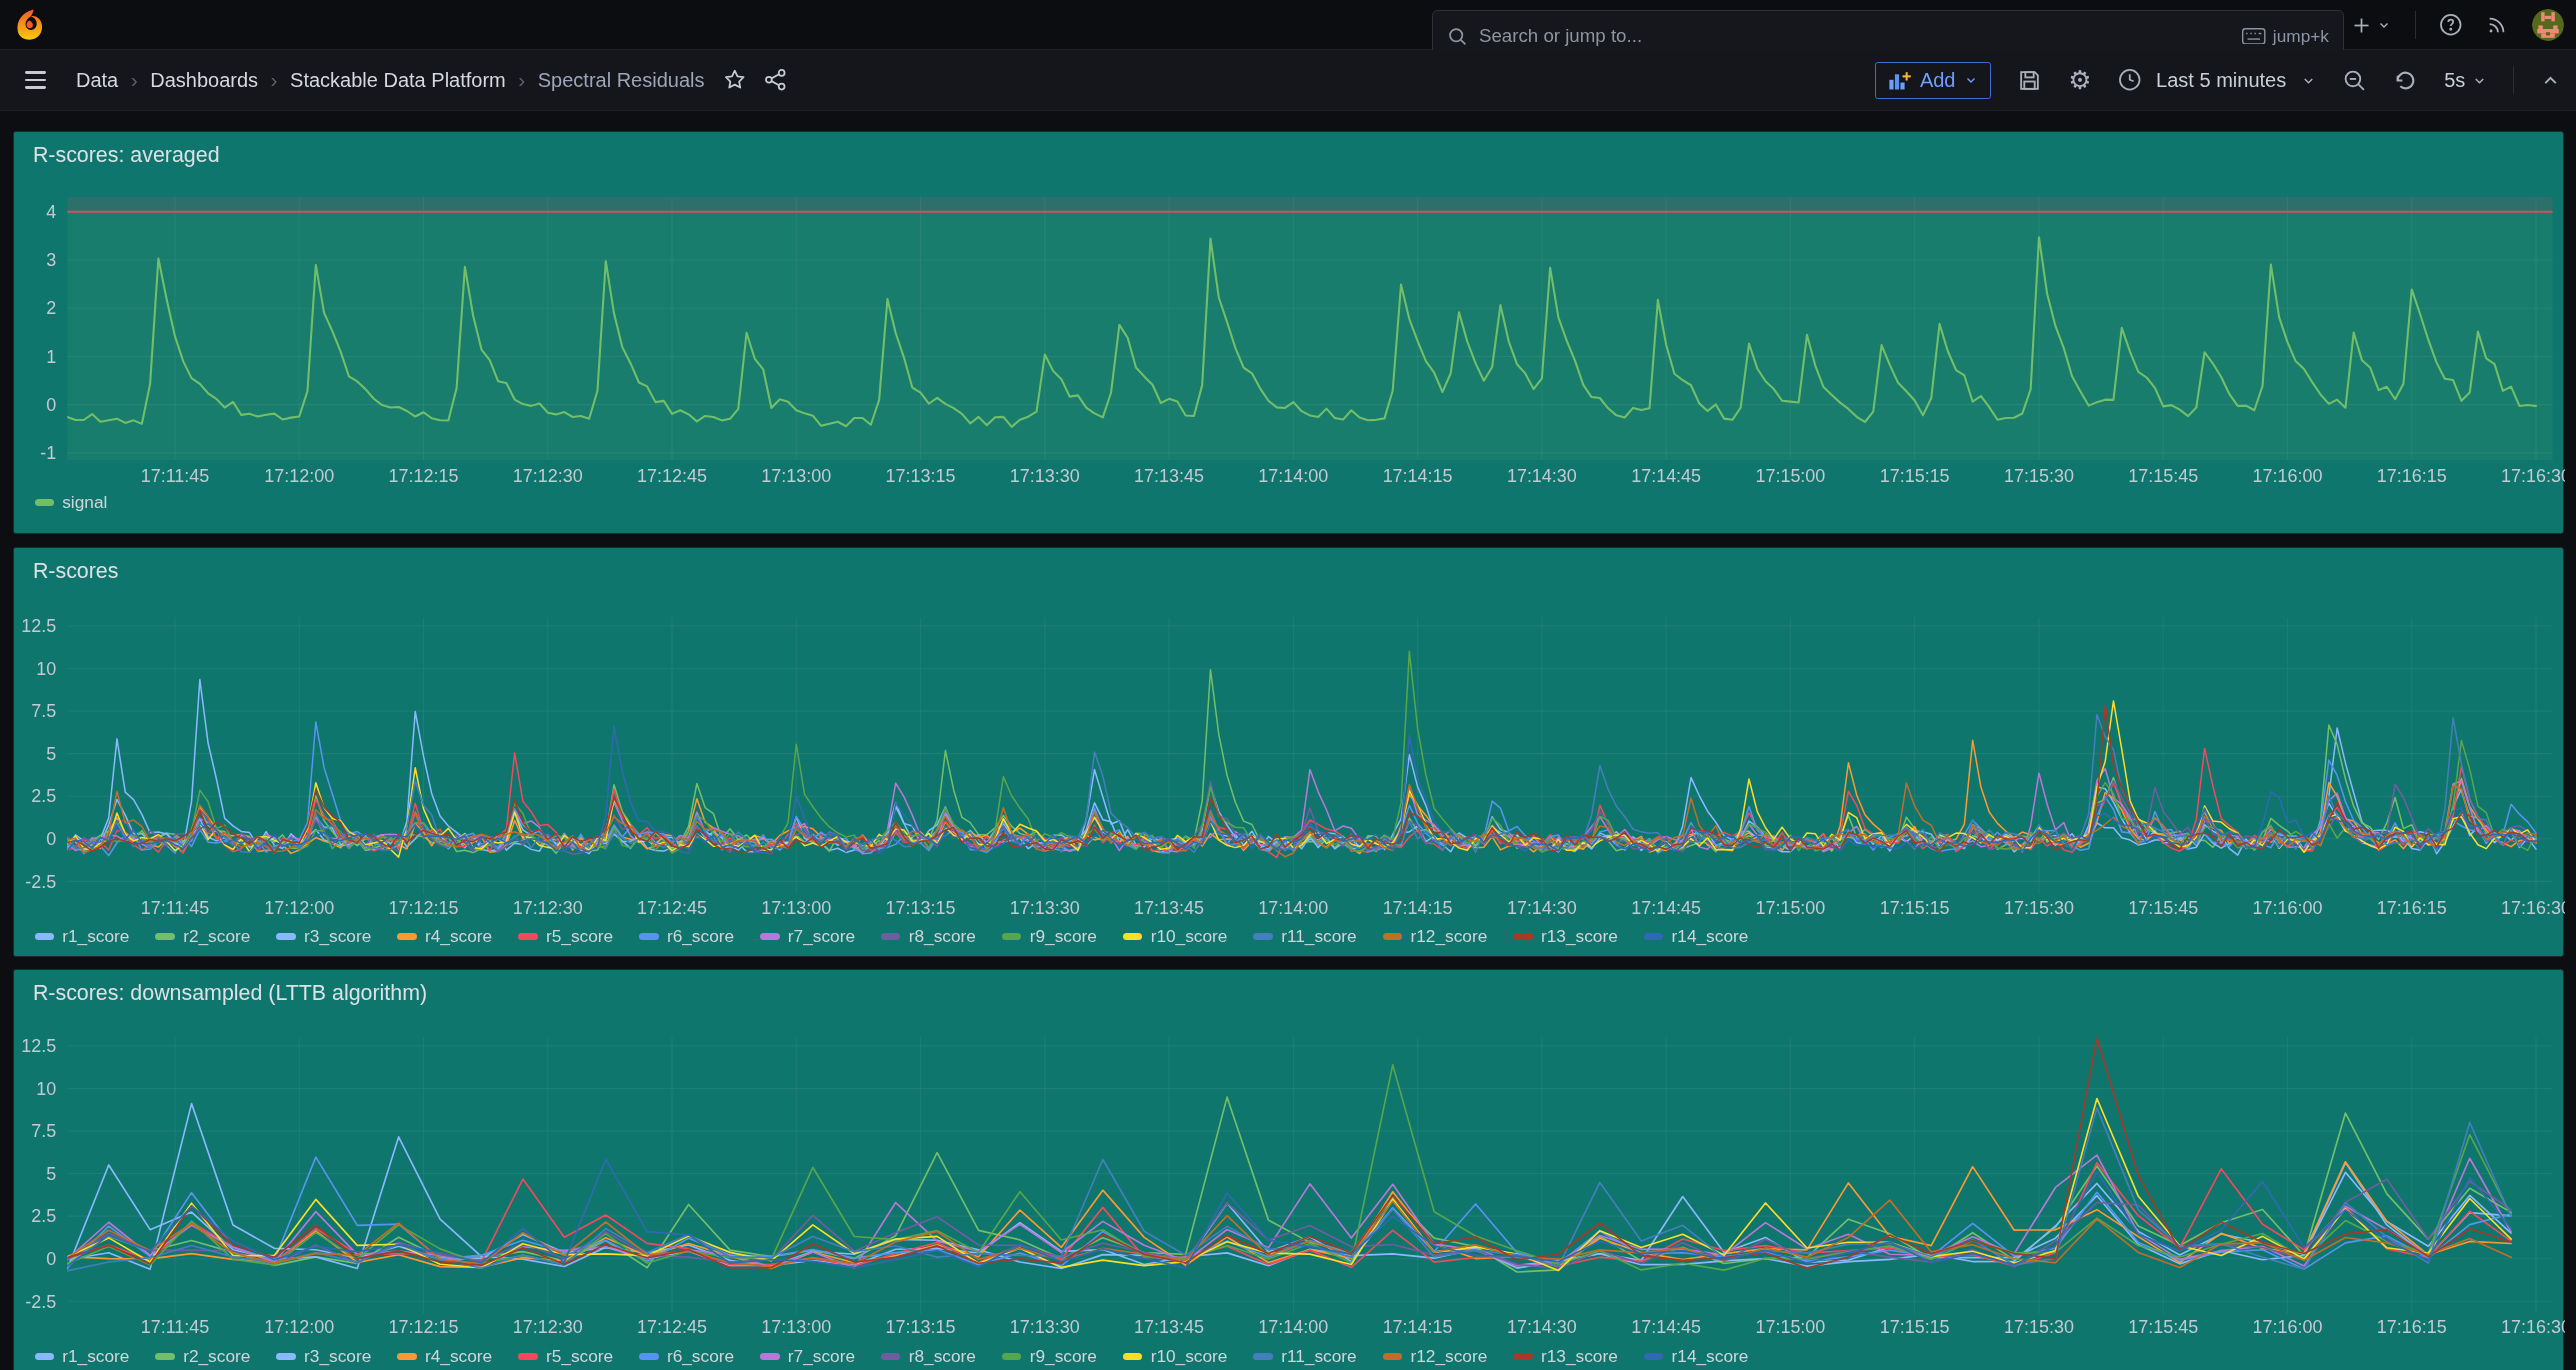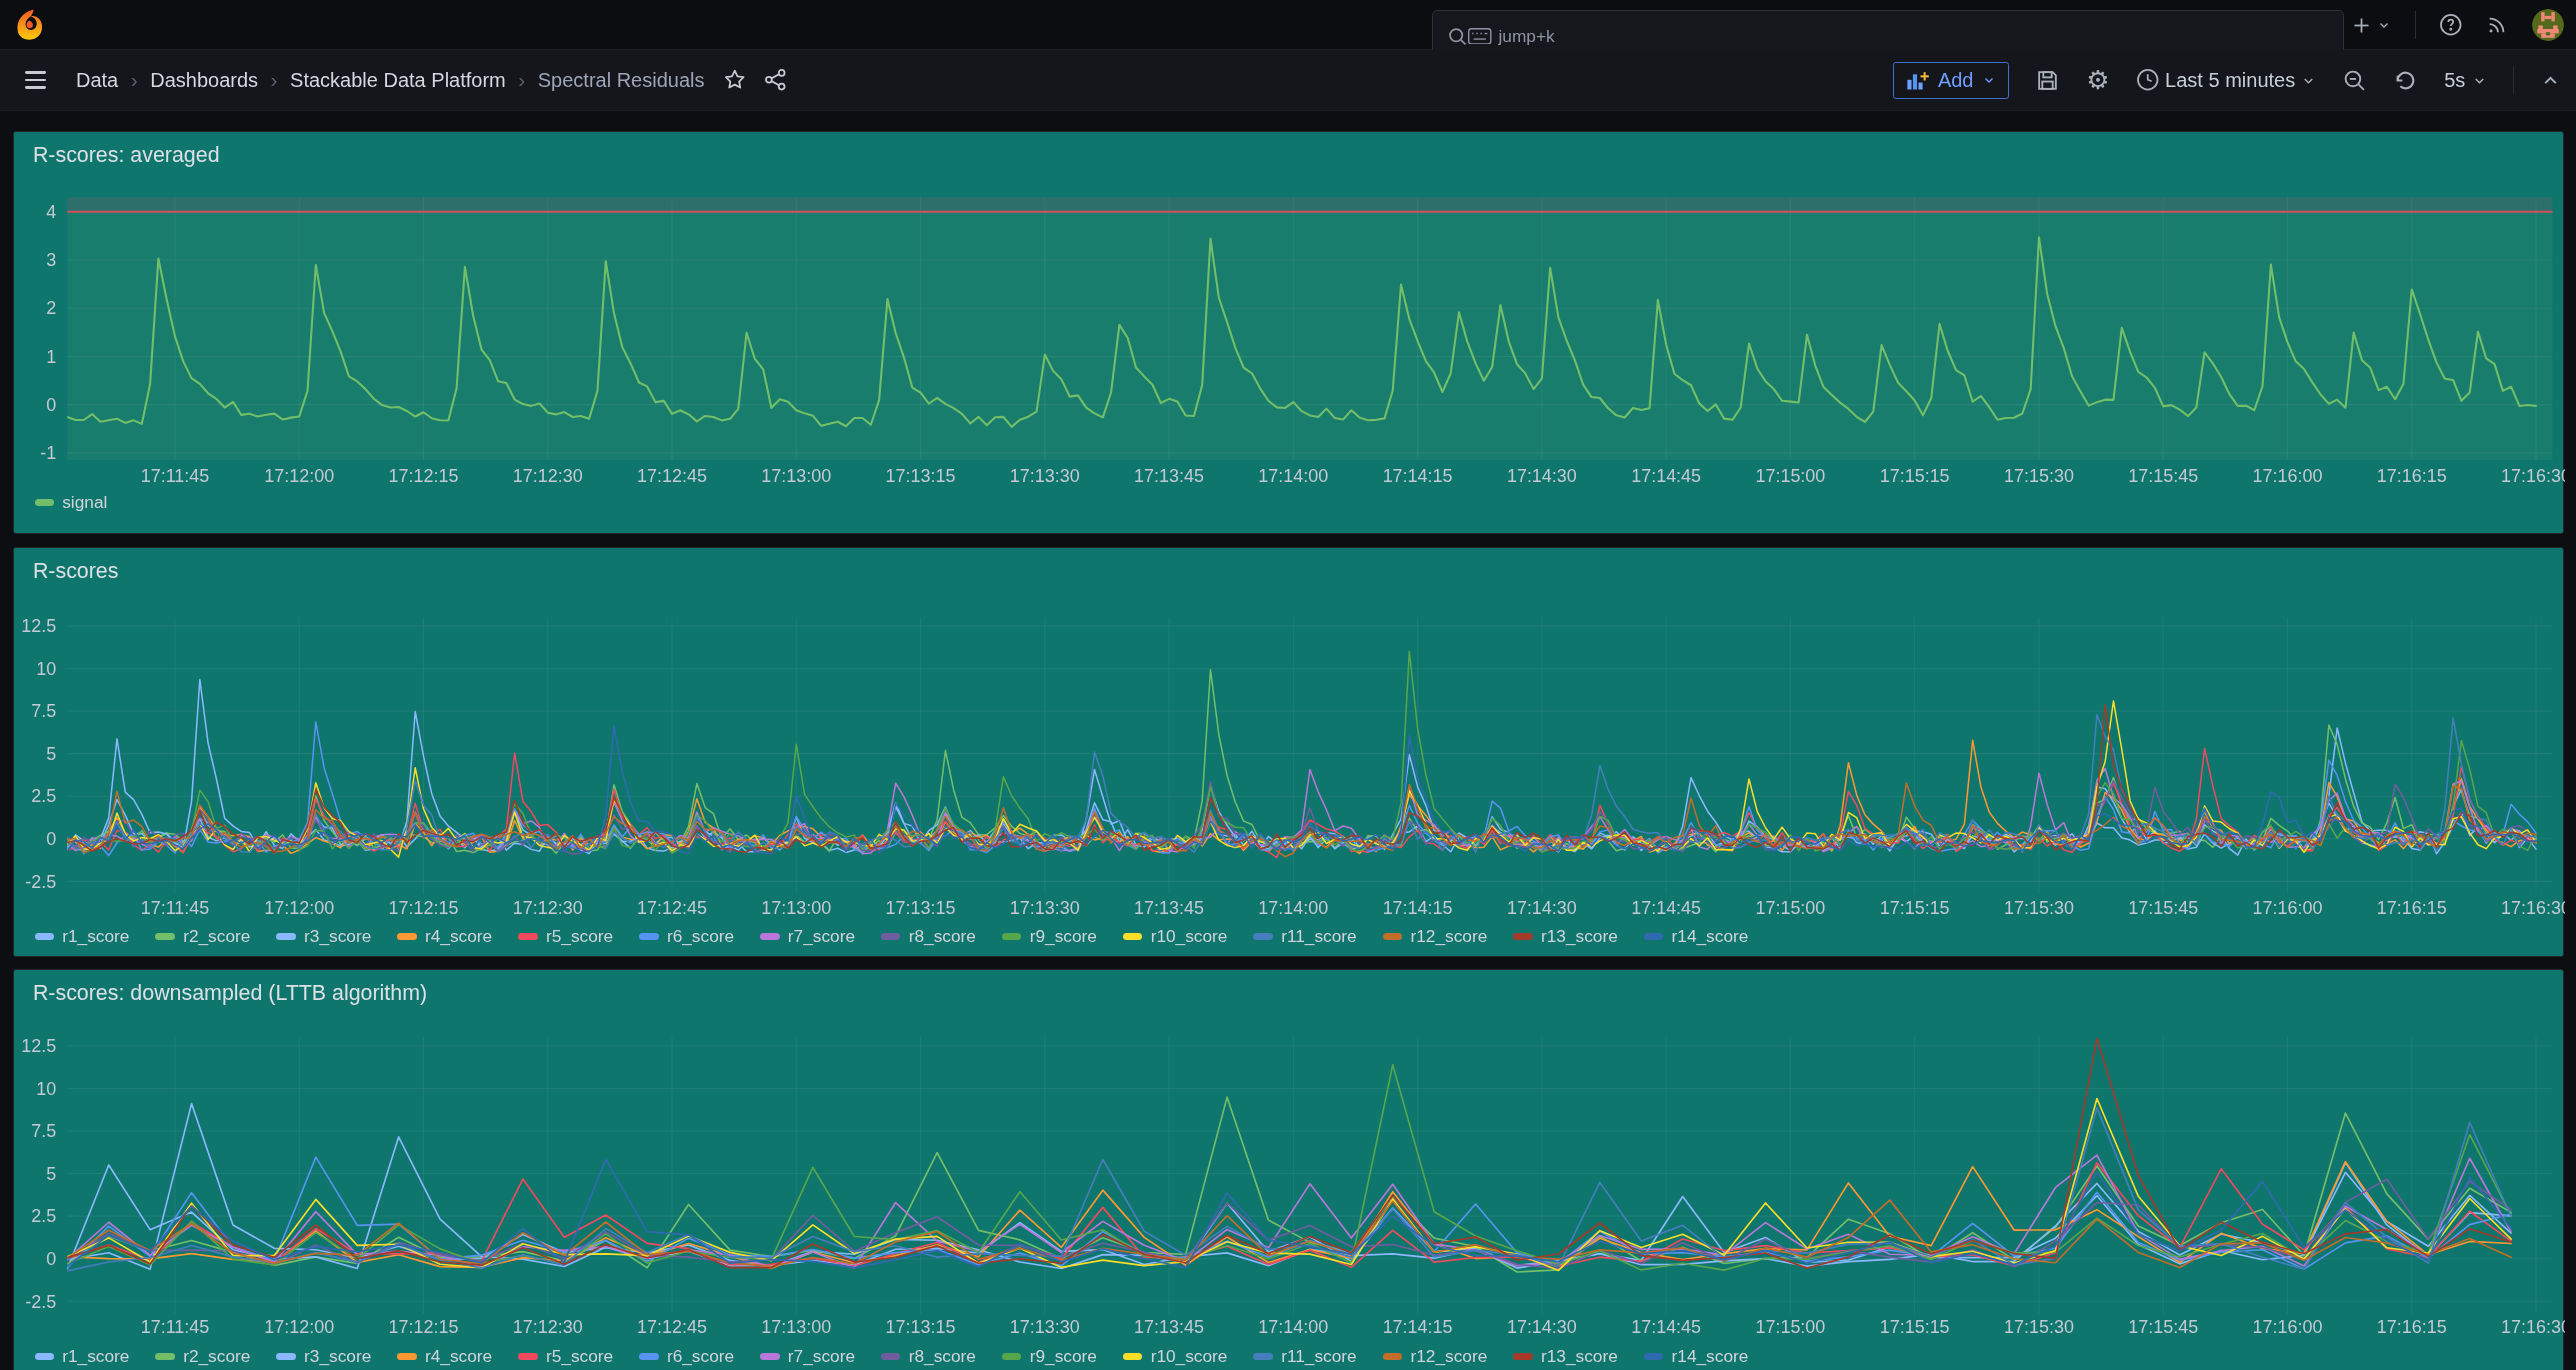--- a/index.html
+++ b/index.html
@@ -26,21 +26,21 @@
   .burger { margin-left:25px; width:21px; display:flex; flex-direction:column; gap:4.8px; }
   .burger span { height:2.8px; background:#C7CBD4; border-radius:1.4px; }
   .crumbs { margin-left:30px; display:flex; align-items:center; gap:12.5px; font-size:20px; }
   .crumb { color:#D5D8DE; white-space:nowrap; }
   .crumb.last { color:#9DA5B8; }
   .crumb-sep { color:#5B6170; font-size:21px; }
   .crumb-icons { display:flex; align-items:center; gap:18px; margin-left:18px; }
   .tbar-right { margin-left:auto; margin-right:15px; display:flex; align-items:center; gap:26px; color:#A9B0BC; }
   .addbtn { display:flex; align-items:center; gap:8.3px; border:0.7px solid #3B6FD1; border-radius:2.8px;
             height:37px; padding:0 12.5px; color:#6E9FFF; font-size:20px; }
-  .timepick { display:flex; align-items:center; gap:6px; font-size:20px; color:#C7D0D9; }
+  .timepick { display:flex; align-items:center; gap:15px; font-size:20px; color:#C7D0D9; }
   .interval { display:flex; align-items:center; gap:7px; font-size:20px; color:#C7D0D9; }
   
   .panel { position:absolute; left:12.5px; width:2551px; background:#0f766e;
            border:0.7px solid #24262C; border-radius:2.8px; }
   #panel1 { top:131px; height:403px; }
   #panel2 { top:547px; height:410px; }
   #panel3 { top:969px; height:410px; }
   .panel h2 { position:absolute; left:19.4px; top:11px; font-size:21.4px; font-weight:500; color:#DEE0E6; }
   .panel svg.chart { position:absolute; left:0; top:0; }
   .legend { position:absolute; left:21px; display:flex; align-items:center; flex-wrap:nowrap;
@@ -65,20 +65,21 @@
       </defs>
     <path fill="url(#gflame)" d="M30 2 C14 6 4 18 7 34 C9 42 16 46 24 46 C36 46 44 36 42 24 C40 14 32 10 26 12 C32 14 36 20 34 26 C32 32 24 34 20 29 C16 24 19 16 26 12 C28 8 30 5 30 2 Z"></path>
     <path fill="#F05A28" d="M24 18 C20 20 18 25 21 28 C24 31 29 29 29 25 C29 21 26 19 24 18 Z"></path>
   </svg>
 
   <div class="searchbox">
     <svg class="mag" width="21" height="21" viewBox="0 0 24 24" fill="none" stroke="#8E94A3" stroke-width="2">
       <circle cx="10.5" cy="10.5" r="7"></circle>
         <line x1="15.8" y1="15.8" x2="21" y2="21"></line>
     </svg>
+    <span class="ph">Search or jump to...</span>
     <span class="kbd">
       <svg width="23.5" height="16.6" viewBox="0 0 34 24" fill="none" stroke="#8E94A3" stroke-width="2">
         <rect x="1" y="1" width="32" height="22" rx="4"></rect>
         <line x1="6" y1="8" x2="8" y2="8"></line>
           <line x1="12" y1="8" x2="14" y2="8"></line>
           <line x1="18" y1="8" x2="20" y2="8"></line>
           <line x1="24" y1="8" x2="28" y2="8"></line>
         <line x1="8" y1="16" x2="26" y2="16"></line>
       </svg>
       <span>jump+k</span>

